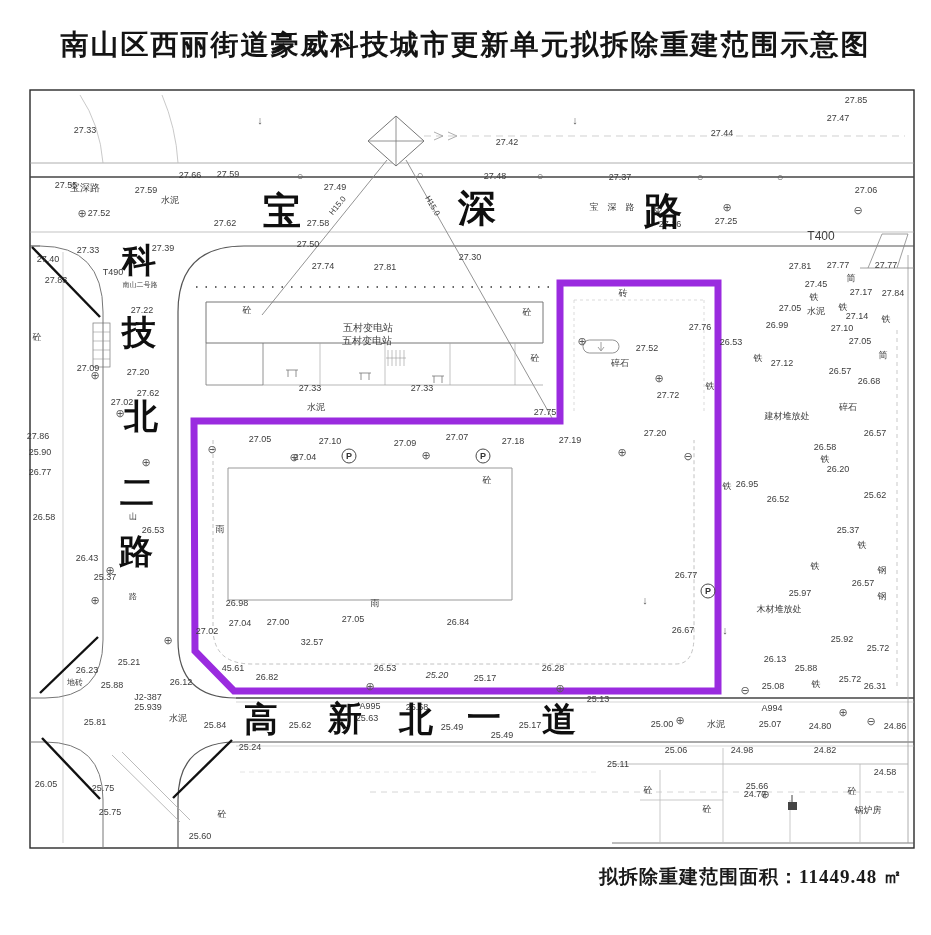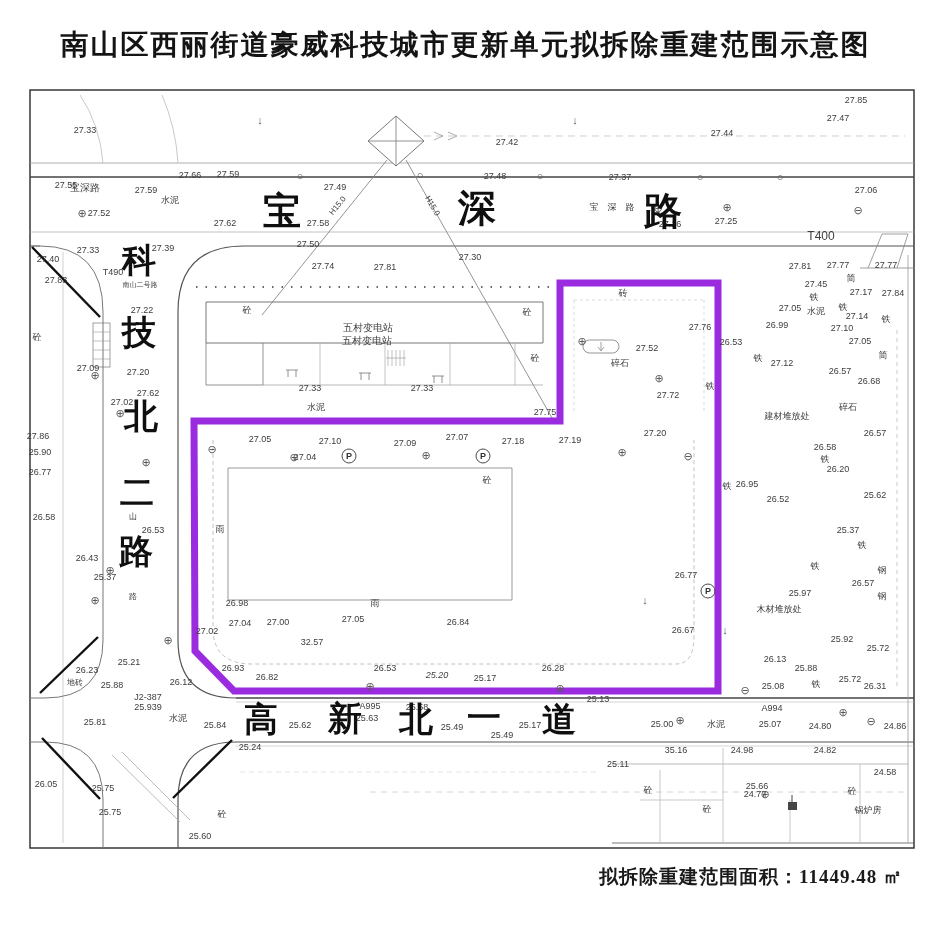--- a/index.html
+++ b/index.html
@@ -217,21 +217,21 @@
       <span class="lbl" style="left: 487px; top: 480px;">砼</span>
       <span class="lbl" style="left: 220px; top: 529px;">雨</span>
       <span class="lbl" style="left: 237px; top: 603px;">26.98</span>
       <span class="lbl" style="left: 375px; top: 603px;">雨</span>
       <span class="lbl" style="left: 207px; top: 631px;">27.02</span>
       <span class="lbl" style="left: 240px; top: 623px;">27.04</span>
       <span class="lbl" style="left: 278px; top: 622px;">27.00</span>
       <span class="lbl" style="left: 353px; top: 619px;">27.05</span>
       <span class="lbl" style="left: 312px; top: 642px;">32.57</span>
       <span class="lbl" style="left: 458px; top: 622px;">26.84</span>
-      <span class="lbl" style="left: 233px; top: 668px;">26.93</span>
+      <span class="lbl" style="left: 233px; top: 668px;">45.61</span>
       <span class="lbl" style="left: 267px; top: 677px;">26.82</span>
       <span class="lbl" style="left: 385px; top: 668px;">26.53</span>
       <span class="lbl" style="left: 437px; top: 675px; font-style: italic;">25.20</span>
       <span class="lbl" style="left: 485px; top: 678px;">25.17</span>
       <span class="lbl" style="left: 553px; top: 668px;">26.28</span>
       <span class="lbl" style="left: 623px; top: 293px;">砖</span>
       <span class="lbl" style="left: 700px; top: 327px;">27.76</span>
       <span class="lbl" style="left: 647px; top: 348px;">27.52</span>
       <span class="lbl" style="left: 620px; top: 363px;">碎石</span>
       <span class="lbl" style="left: 668px; top: 395px;">27.72</span>
@@ -295,21 +295,21 @@
       <span class="lbl" style="left: 417px; top: 707px;">25.58</span>
       <span class="lbl" style="left: 452px; top: 727px;">25.49</span>
       <span class="lbl" style="left: 502px; top: 735px;">25.49</span>
       <span class="lbl" style="left: 530px; top: 725px;">25.17</span>
       <span class="lbl" style="left: 716px; top: 724px;">水泥</span>
       <span class="lbl" style="left: 772px; top: 708px;">A994</span>
       <span class="lbl" style="left: 770px; top: 724px;">25.07</span>
       <span class="lbl" style="left: 662px; top: 724px;">25.00</span>
       <span class="lbl" style="left: 820px; top: 726px;">24.80</span>
       <span class="lbl" style="left: 895px; top: 726px;">24.86</span>
-      <span class="lbl" style="left: 676px; top: 750px;">35.16</span>
+      <span class="lbl" style="left: 676px; top: 750px;">25.06</span>
       <span class="lbl" style="left: 742px; top: 750px;">24.98</span>
       <span class="lbl" style="left: 825px; top: 750px;">24.82</span>
       <span class="lbl" style="left: 618px; top: 764px;">25.11</span>
       <span class="lbl" style="left: 648px; top: 790px;">砼</span>
       <span class="lbl" style="left: 757px; top: 786px;">25.66</span>
       <span class="lbl" style="left: 755px; top: 794px;">24.77</span>
       <span class="lbl" style="left: 707px; top: 809px;">砼</span>
       <span class="lbl" style="left: 885px; top: 772px;">24.58</span>
       <span class="lbl" style="left: 868px; top: 810px;">锅炉房</span>
       <span class="lbl" style="left: 852px; top: 791px;">砼</span>

